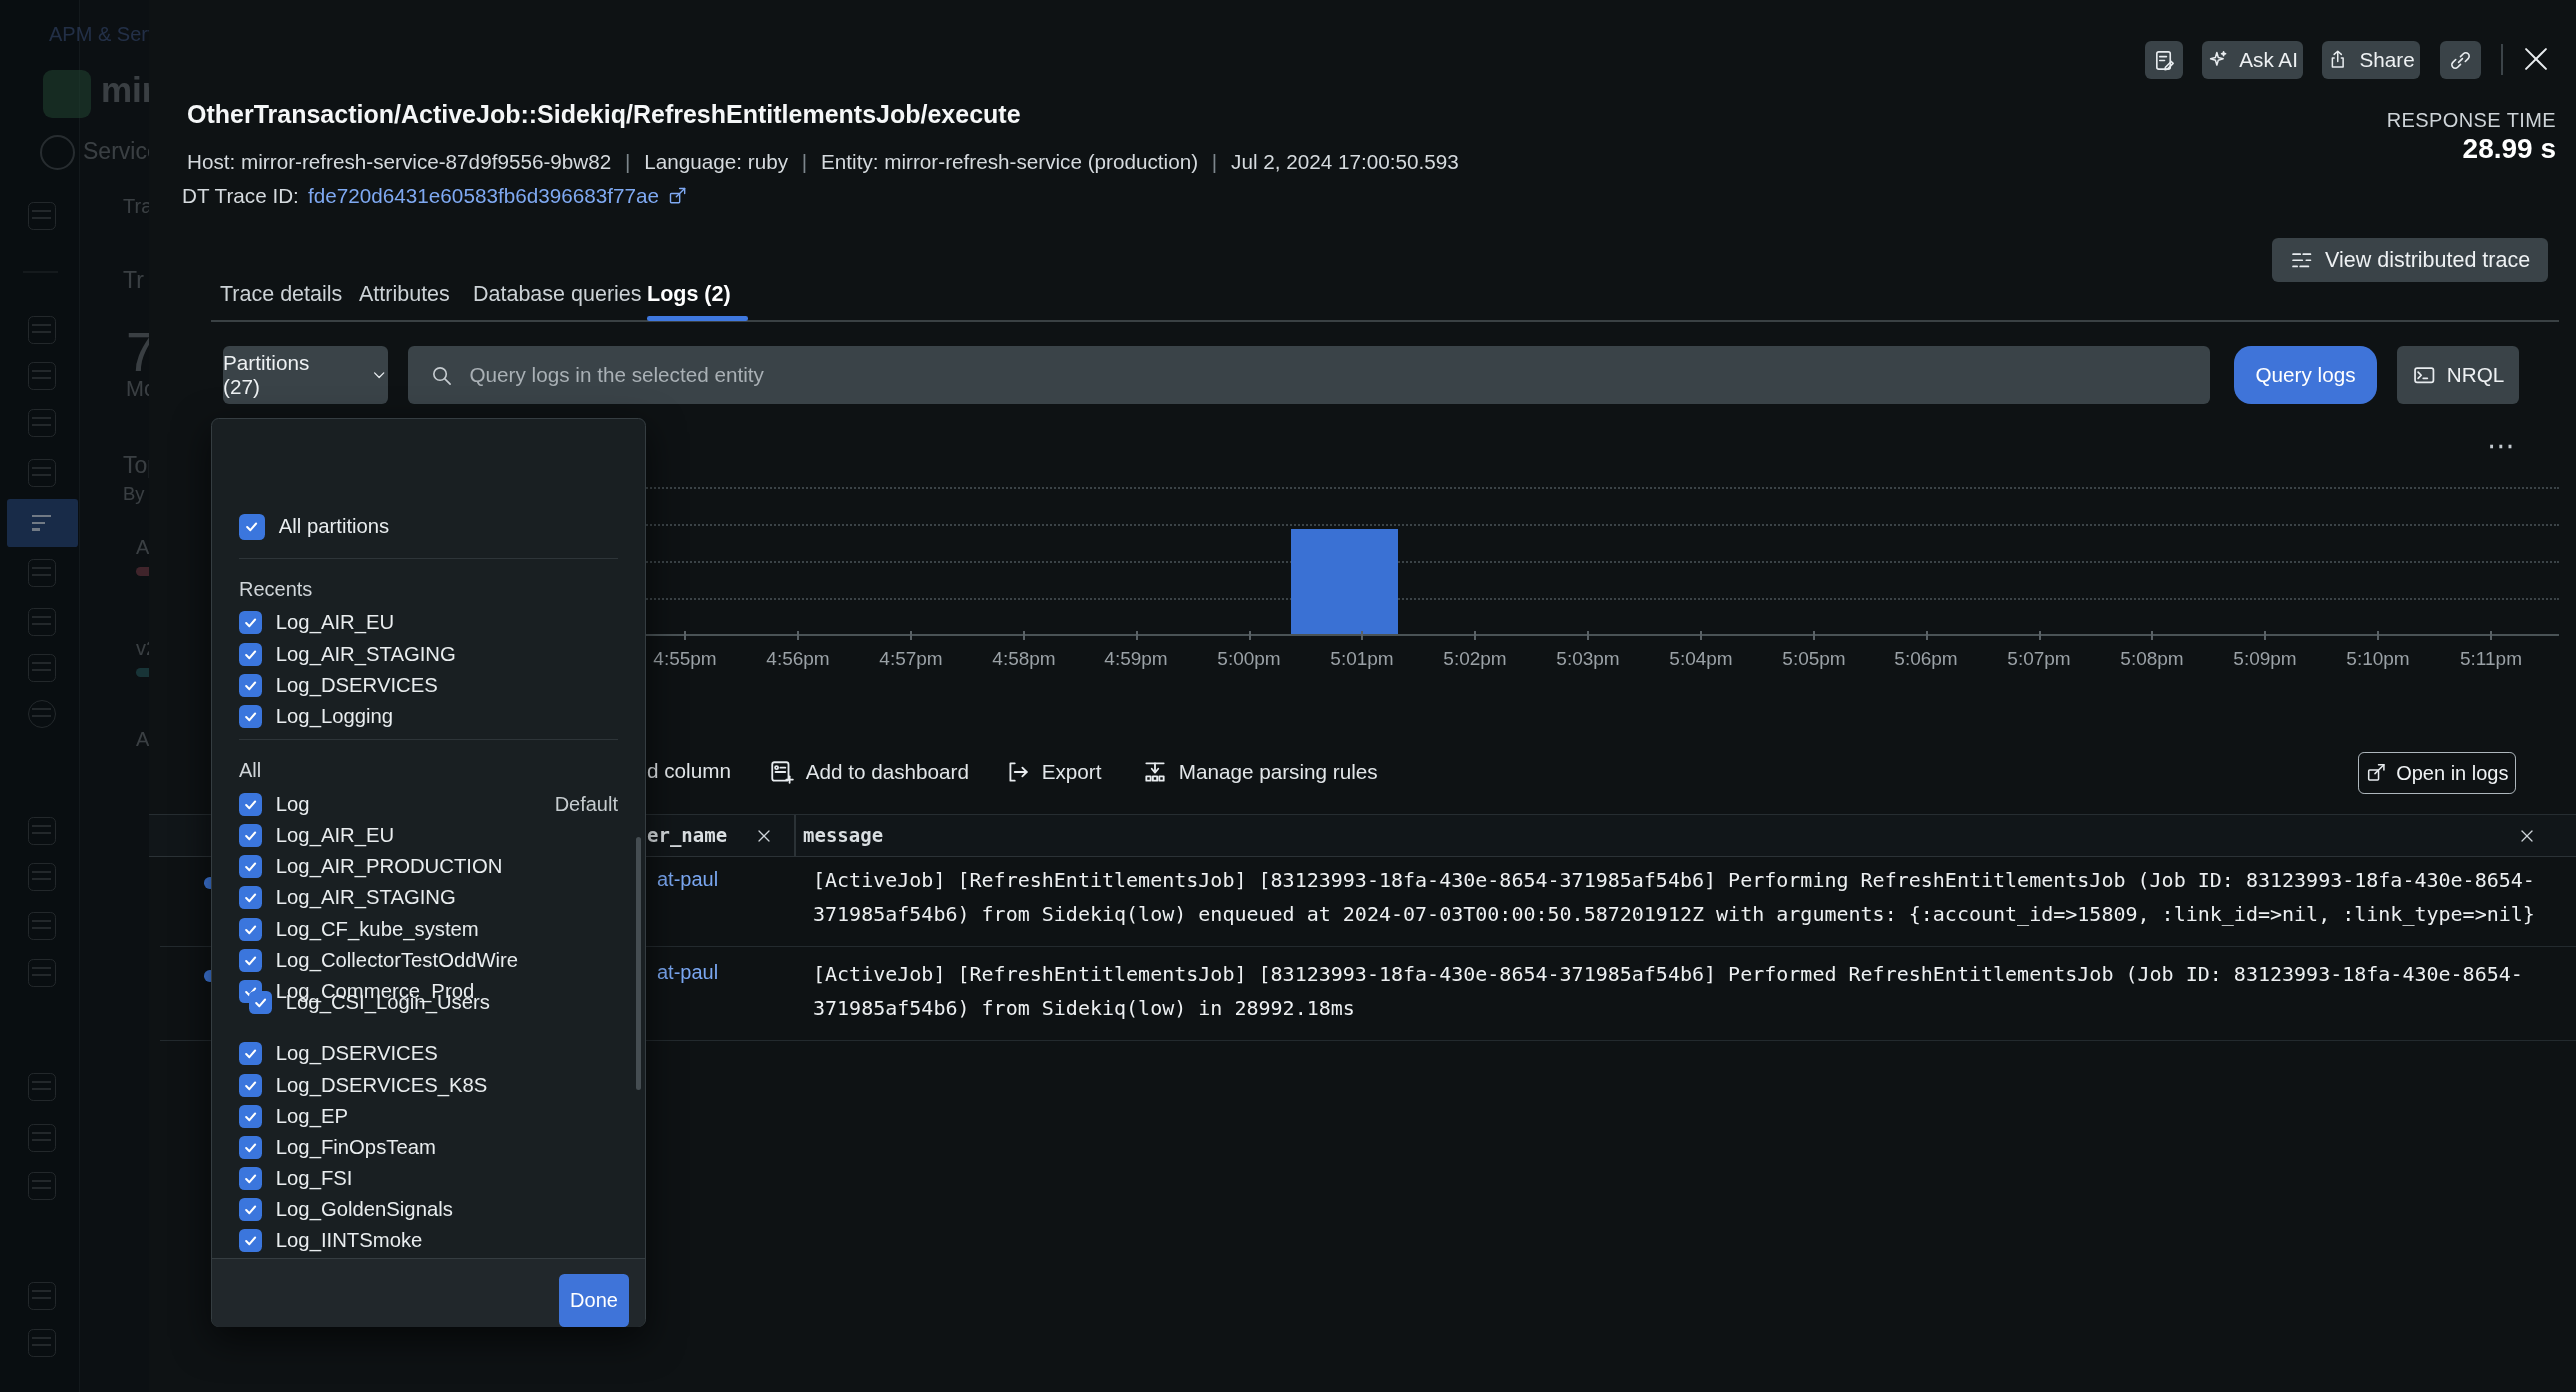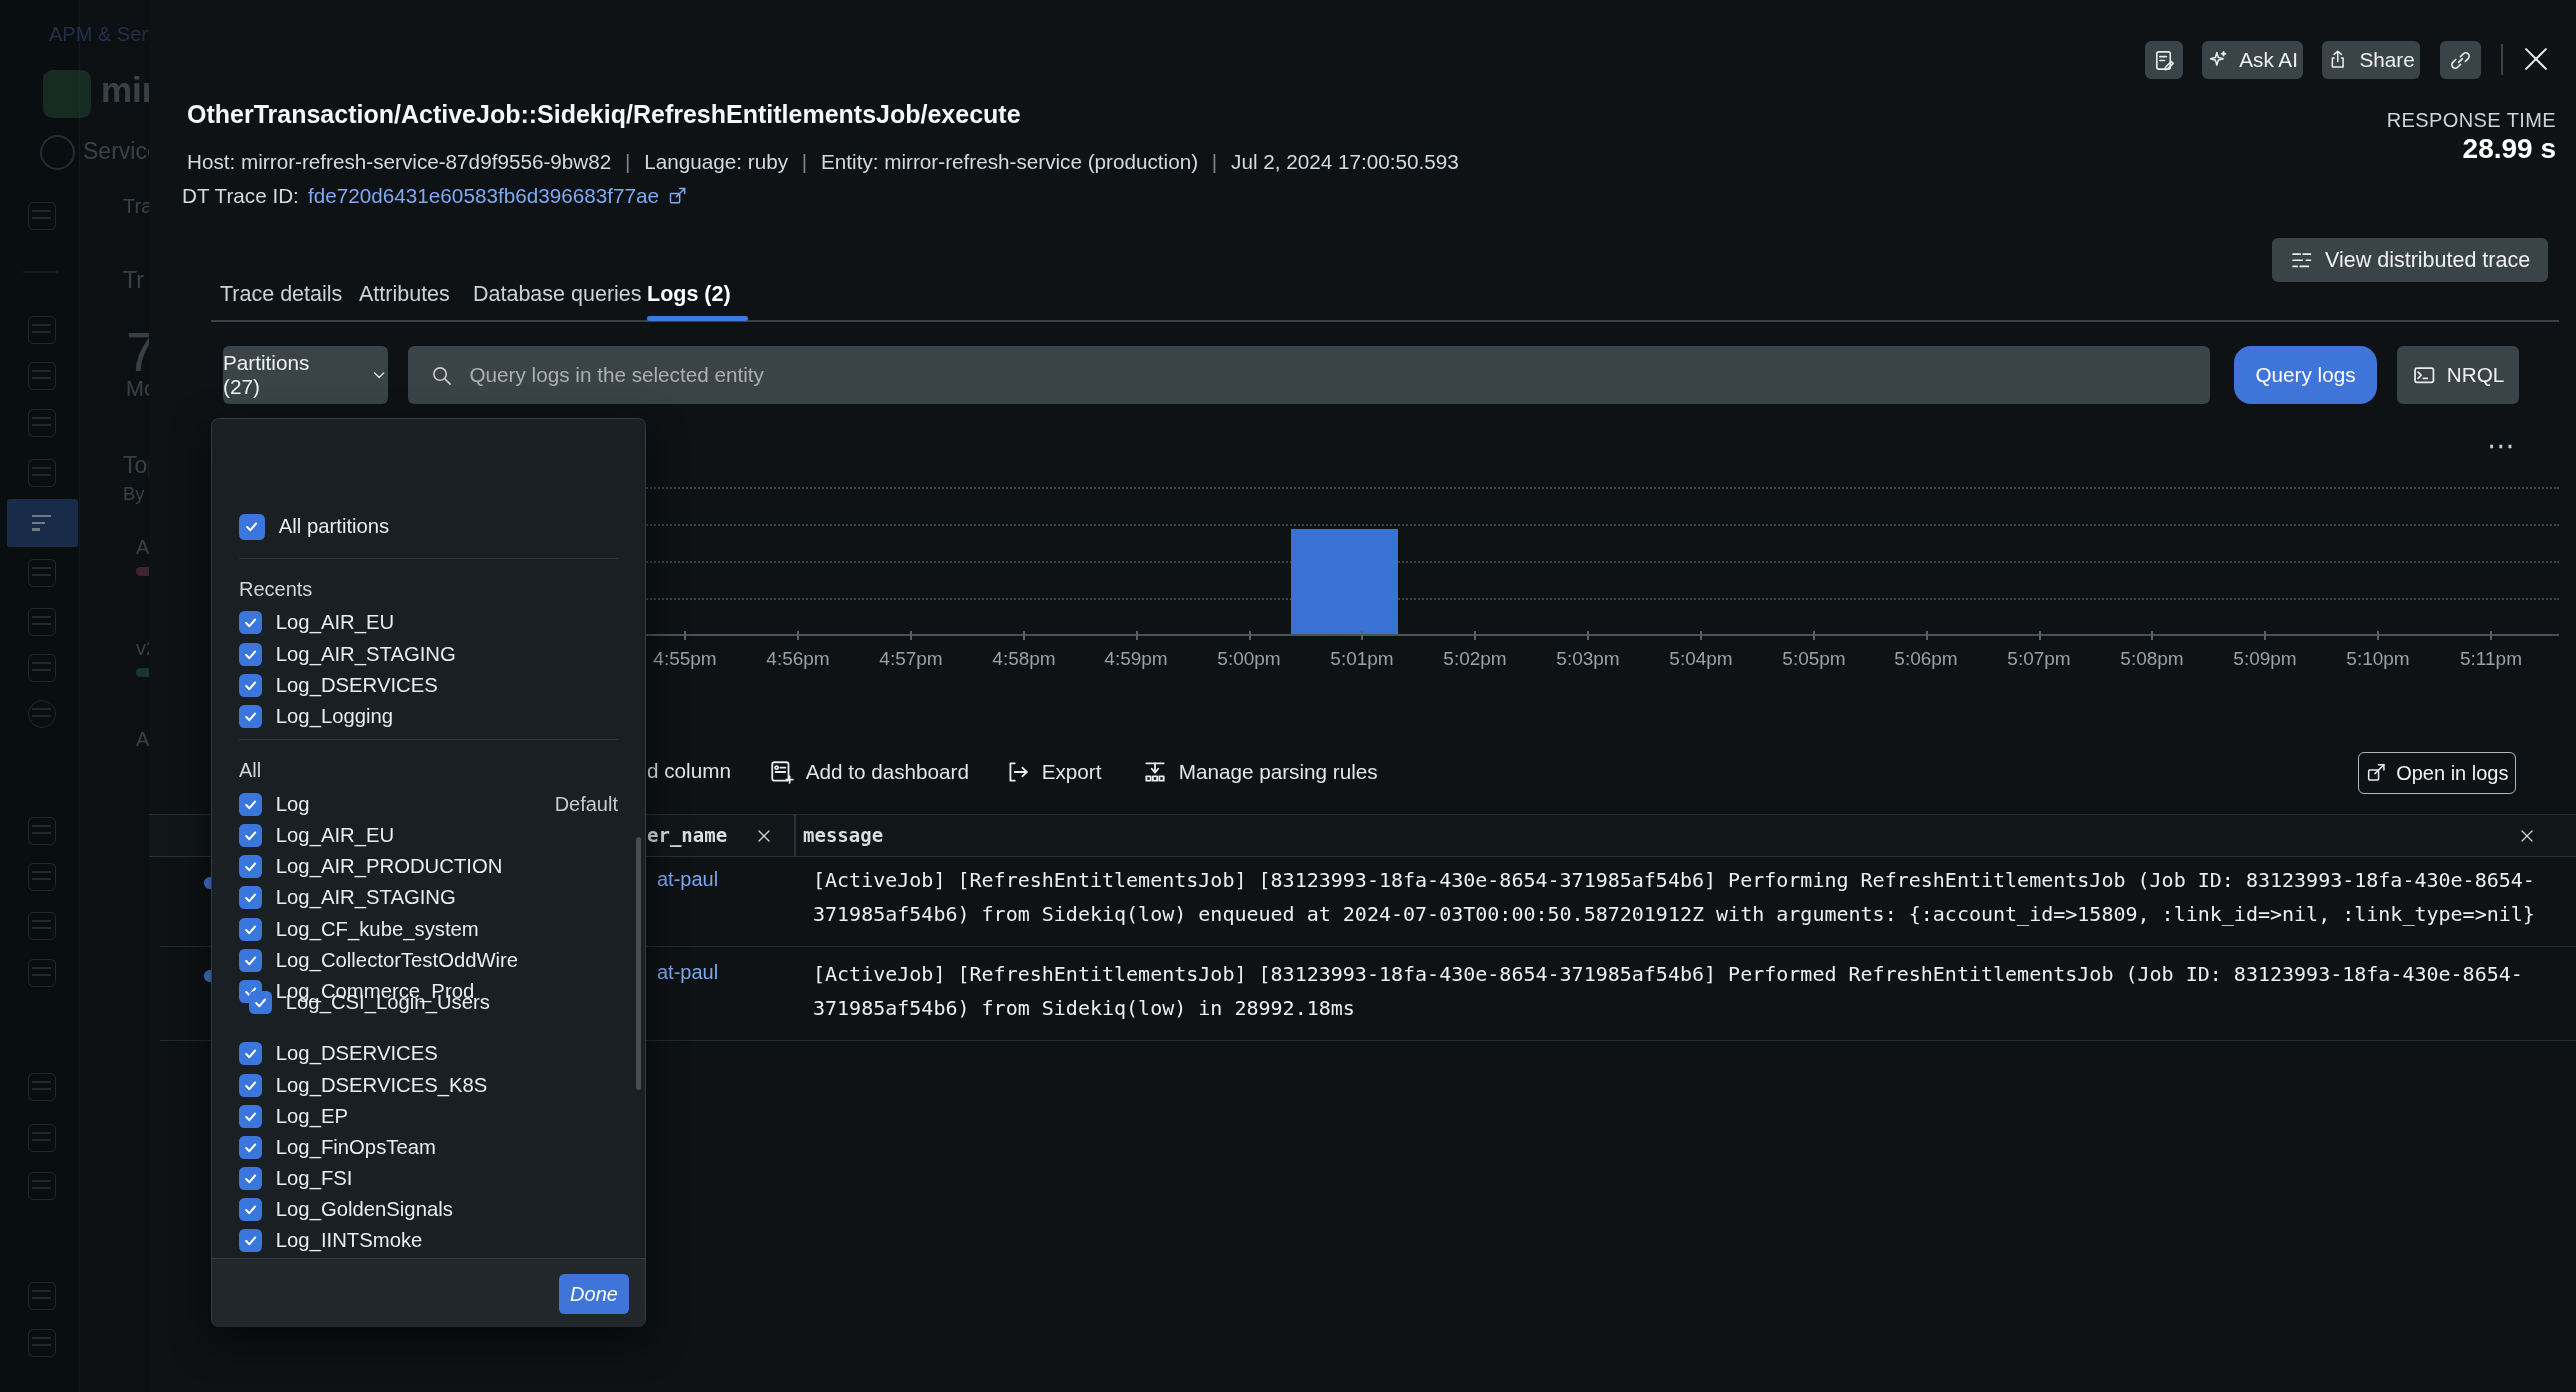--- a/index.html
+++ b/index.html
@@ -81,22 +81,22 @@
   .prow{position:absolute;left:27px;width:379px;height:31px;display:flex;align-items:center;gap:13.8px;cursor:pointer;}
   .cb{width:23px;height:23px;background:#3b76dd;border-radius:5.4px;display:flex;align-items:center;justify-content:center;flex:none;}
   .cb.big{width:26px;height:26px;}
   .plabel{font-size:20.3px;color:#e9edef;white-space:nowrap;}
   .pbadge{margin-left:auto;font-size:20px;color:#c6cccf;}
   .phead{position:absolute;left:27px;font-size:20px;color:#d0d5d9;}
   .pdiv{position:absolute;left:27px;width:379px;height:0.8px;background:#2e3539;}
   #ddscroll{position:absolute;right:3.8px;top:418px;width:5.4px;height:253px;background:#454d52;border-radius:3.1px;}
   #ddfoot{position:absolute;left:0;top:839px;width:433px;height:68px;background:#21272b;border-top:0.8px solid #353d41;
           border-radius:0 0 7.7px 7.7px;}
-  #donebtn{position:absolute;right:16px;top:15.3px;width:70px;height:40px;background:#3f74d9;border-radius:5.4px;
-           display:flex;align-items:center;justify-content:center;font-size:20px;color:#fff;cursor:pointer;font-style:italic;}
+  #donebtn{position:absolute;right:16px;top:15.3px;width:70px;height:53px;background:#3f74d9;border-radius:5.4px;
+           display:flex;align-items:center;justify-content:center;font-size:20px;color:#fff;cursor:pointer;}
 </style>
 </head>
 <body>
 
 <div id="stage">
 
   <div class="abs" id="appbg">
     <div id="railband"></div>
     <div class="peek" style="left:49px;top:23px;font-size:20px;color:rgba(96,130,200,.55);">APM &amp; Servic</div>
     <div class="abs" style="left:43px;top:70px;width:48px;height:48px;background:rgba(58,118,82,.55);border-radius:9.2px;"></div>

